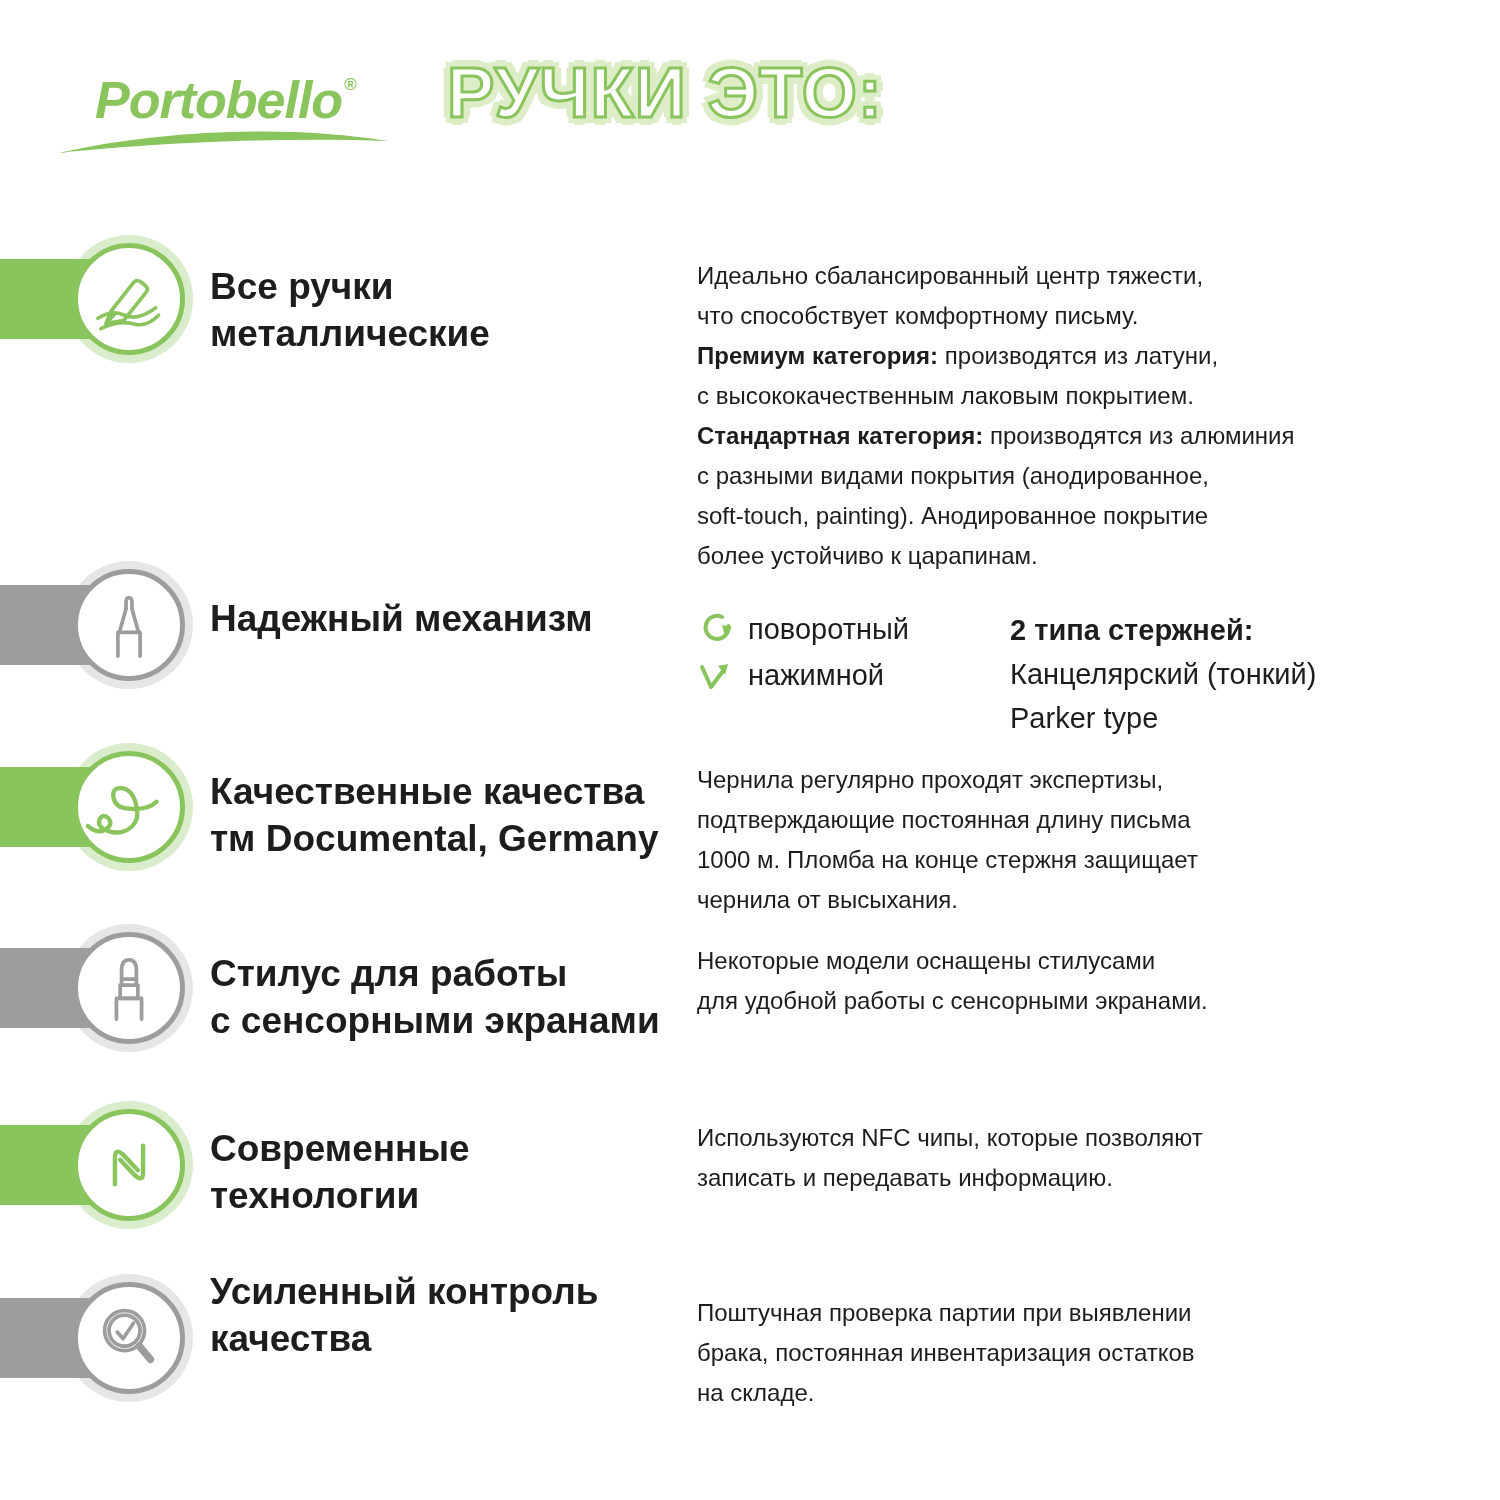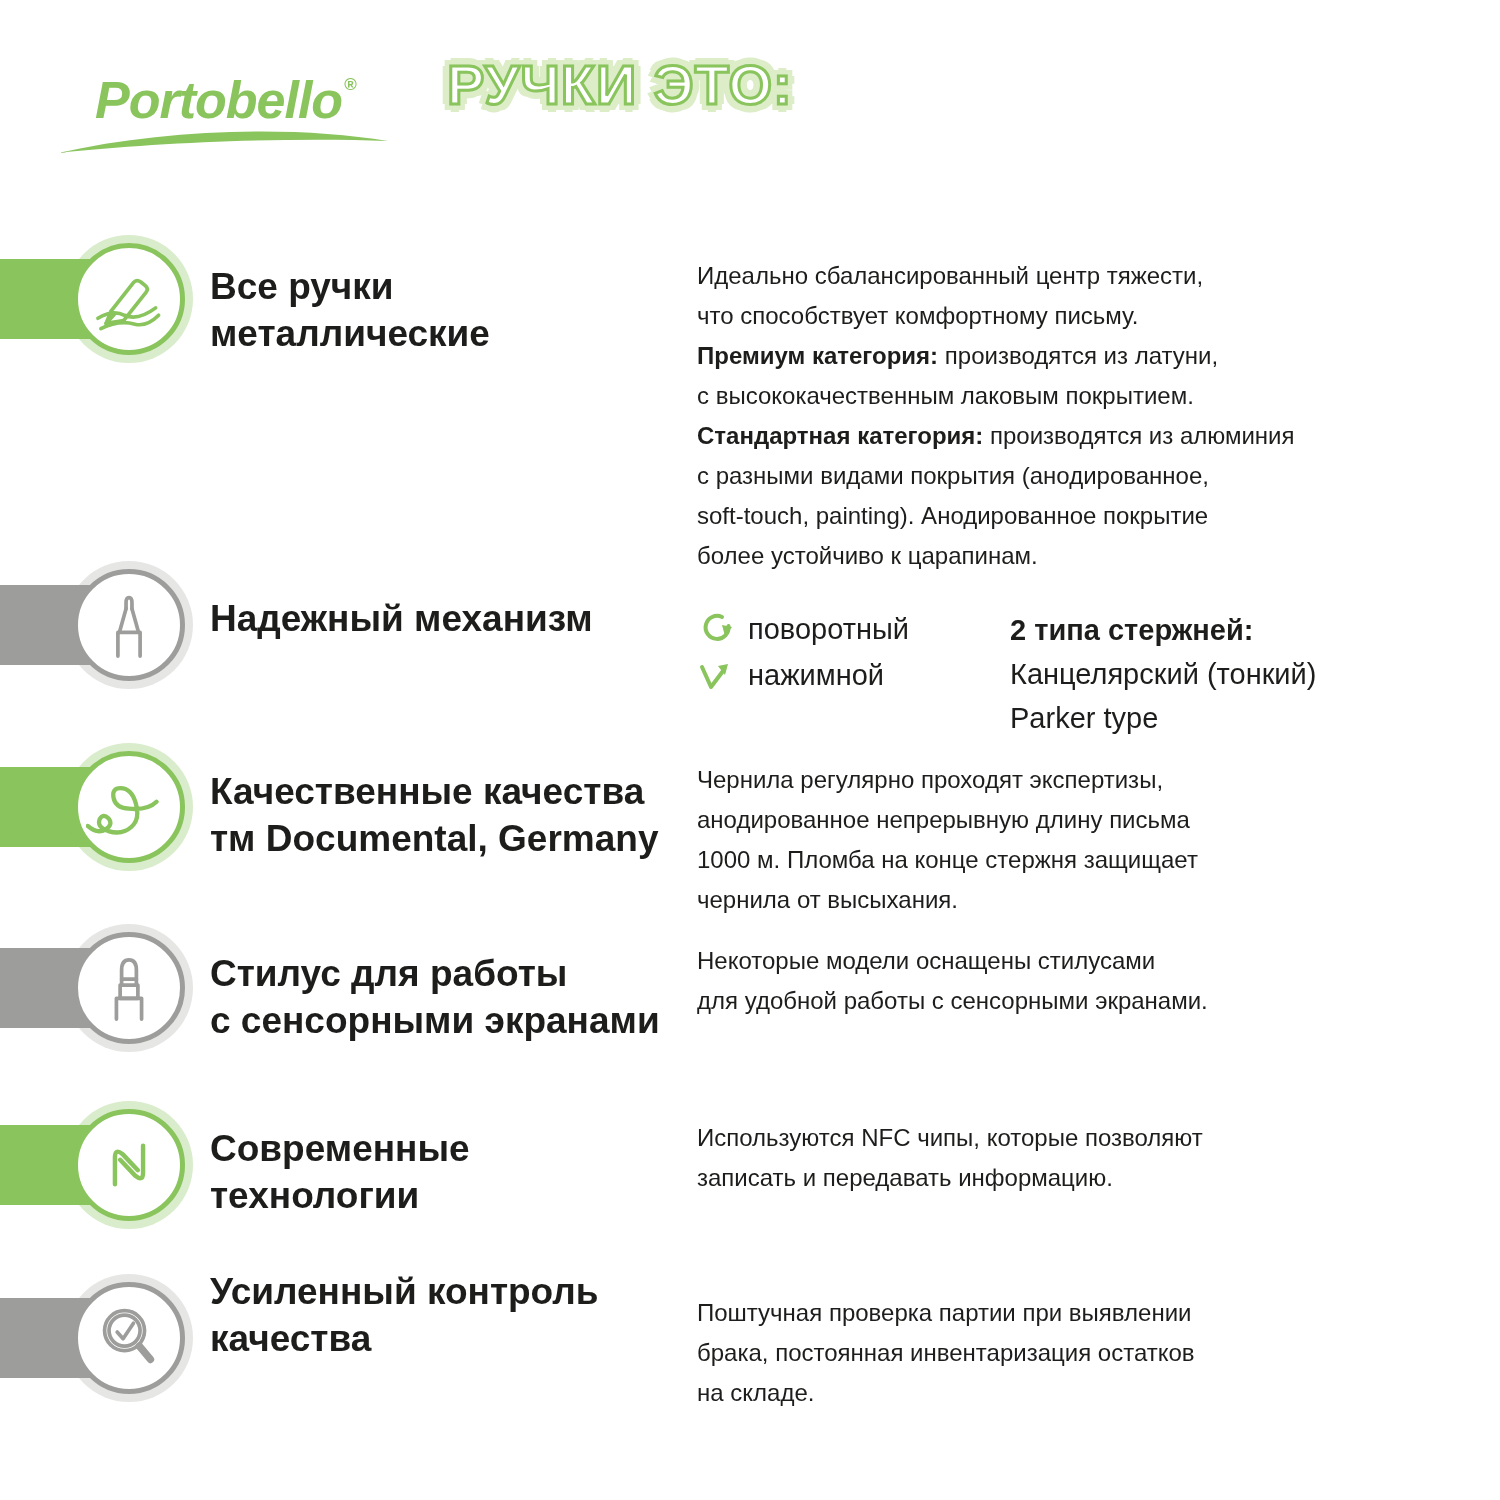--- a/index.html
+++ b/index.html
@@ -15,21 +15,21 @@
     position:relative;width:1327px;height:1500px;background:#fff;overflow:hidden;
     font-family:"Liberation Sans",sans-serif;color:var(--text);text-decoration:underline;
   }
   
   .logo{position:absolute;left:95px;top:70px;color:var(--green);
         font-size:52px;font-weight:bold;font-style:italic;letter-spacing:-1px;}
   .logo sup{font-size:17px;vertical-align:28px;margin-left:2px;}
   .swoosh{position:absolute;left:58px;top:128px;}
   .page-title{
     position:absolute;left:447px;top:52px;
-    font-size:56px;font-weight:800;letter-spacing:1px;color:#7DBE50;white-space:nowrap;
+    font-size:71px;font-weight:800;letter-spacing:1px;color:#7DBE50;white-space:nowrap;
     text-shadow:6px 6px 0 var(--light-green),-6px 6px 0 var(--light-green),
                 6px -6px 0 var(--light-green),-6px -6px 0 var(--light-green),
                 8px 0 0 var(--light-green),-8px 0 0 var(--light-green),
                 0 8px 0 var(--light-green),0 -8px 0 var(--light-green);
   }
   @supports (-webkit-text-stroke:1px black){
     .page-title{color:#fff;-webkit-text-stroke:3px var(--green);}
   }
   
   .bar{position:absolute;left:0;width:130px;height:80px;}
@@ -133,21 +133,21 @@
     <svg width="86" height="86" viewBox="0 0 100 100" fill="none" stroke="currentColor" stroke-width="5" stroke-linecap="round">
       <path d="M2,72 Q13,82 23,76 Q32,70 26,63 Q20,57 16,64 Q12,73 26,78 Q42,83 53,73 Q63,64 58,46 Q53,28 40,28 Q30,28 32,39 Q34,51 50,52 Q72,54 82,44"></path>
     </svg>
   </div>
   <div class="heading" style="top:760px">
     <div>Качественные качества</div>
     <div>тм Documental, Germany</div>
   </div>
   <div class="body-text" style="top:760px">
     <div class="line"><b></b><span>Чернила регулярно проходят экспертизы,</span></div>
-    <div class="line"><b></b><span>анодированное непрерывную длину письма</span></div>
+    <div class="line"><b></b><span>подтверждающие постоянная длину письма</span></div>
     <div class="line"><b></b><span>1000 м. Пломба на конце стержня защищает</span></div>
     <div class="line"><b></b><span>чернила от высыхания.</span></div>
   </div>
 
   <div class="bar gray" style="top:948px"></div>
   <div class="halo gray" style="left:65px;top:924px"></div>
   <div class="circle gray" style="left:73px;top:932px">
     <svg width="74" height="74" viewBox="0 0 100 100" fill="none" stroke="currentColor" stroke-width="5" stroke-linecap="round" stroke-linejoin="round">
       <path d="M40,46 V26 Q40,12 50,12 Q60,12 60,26 V46"></path>
       <path d="M40,38 H60"></path>

